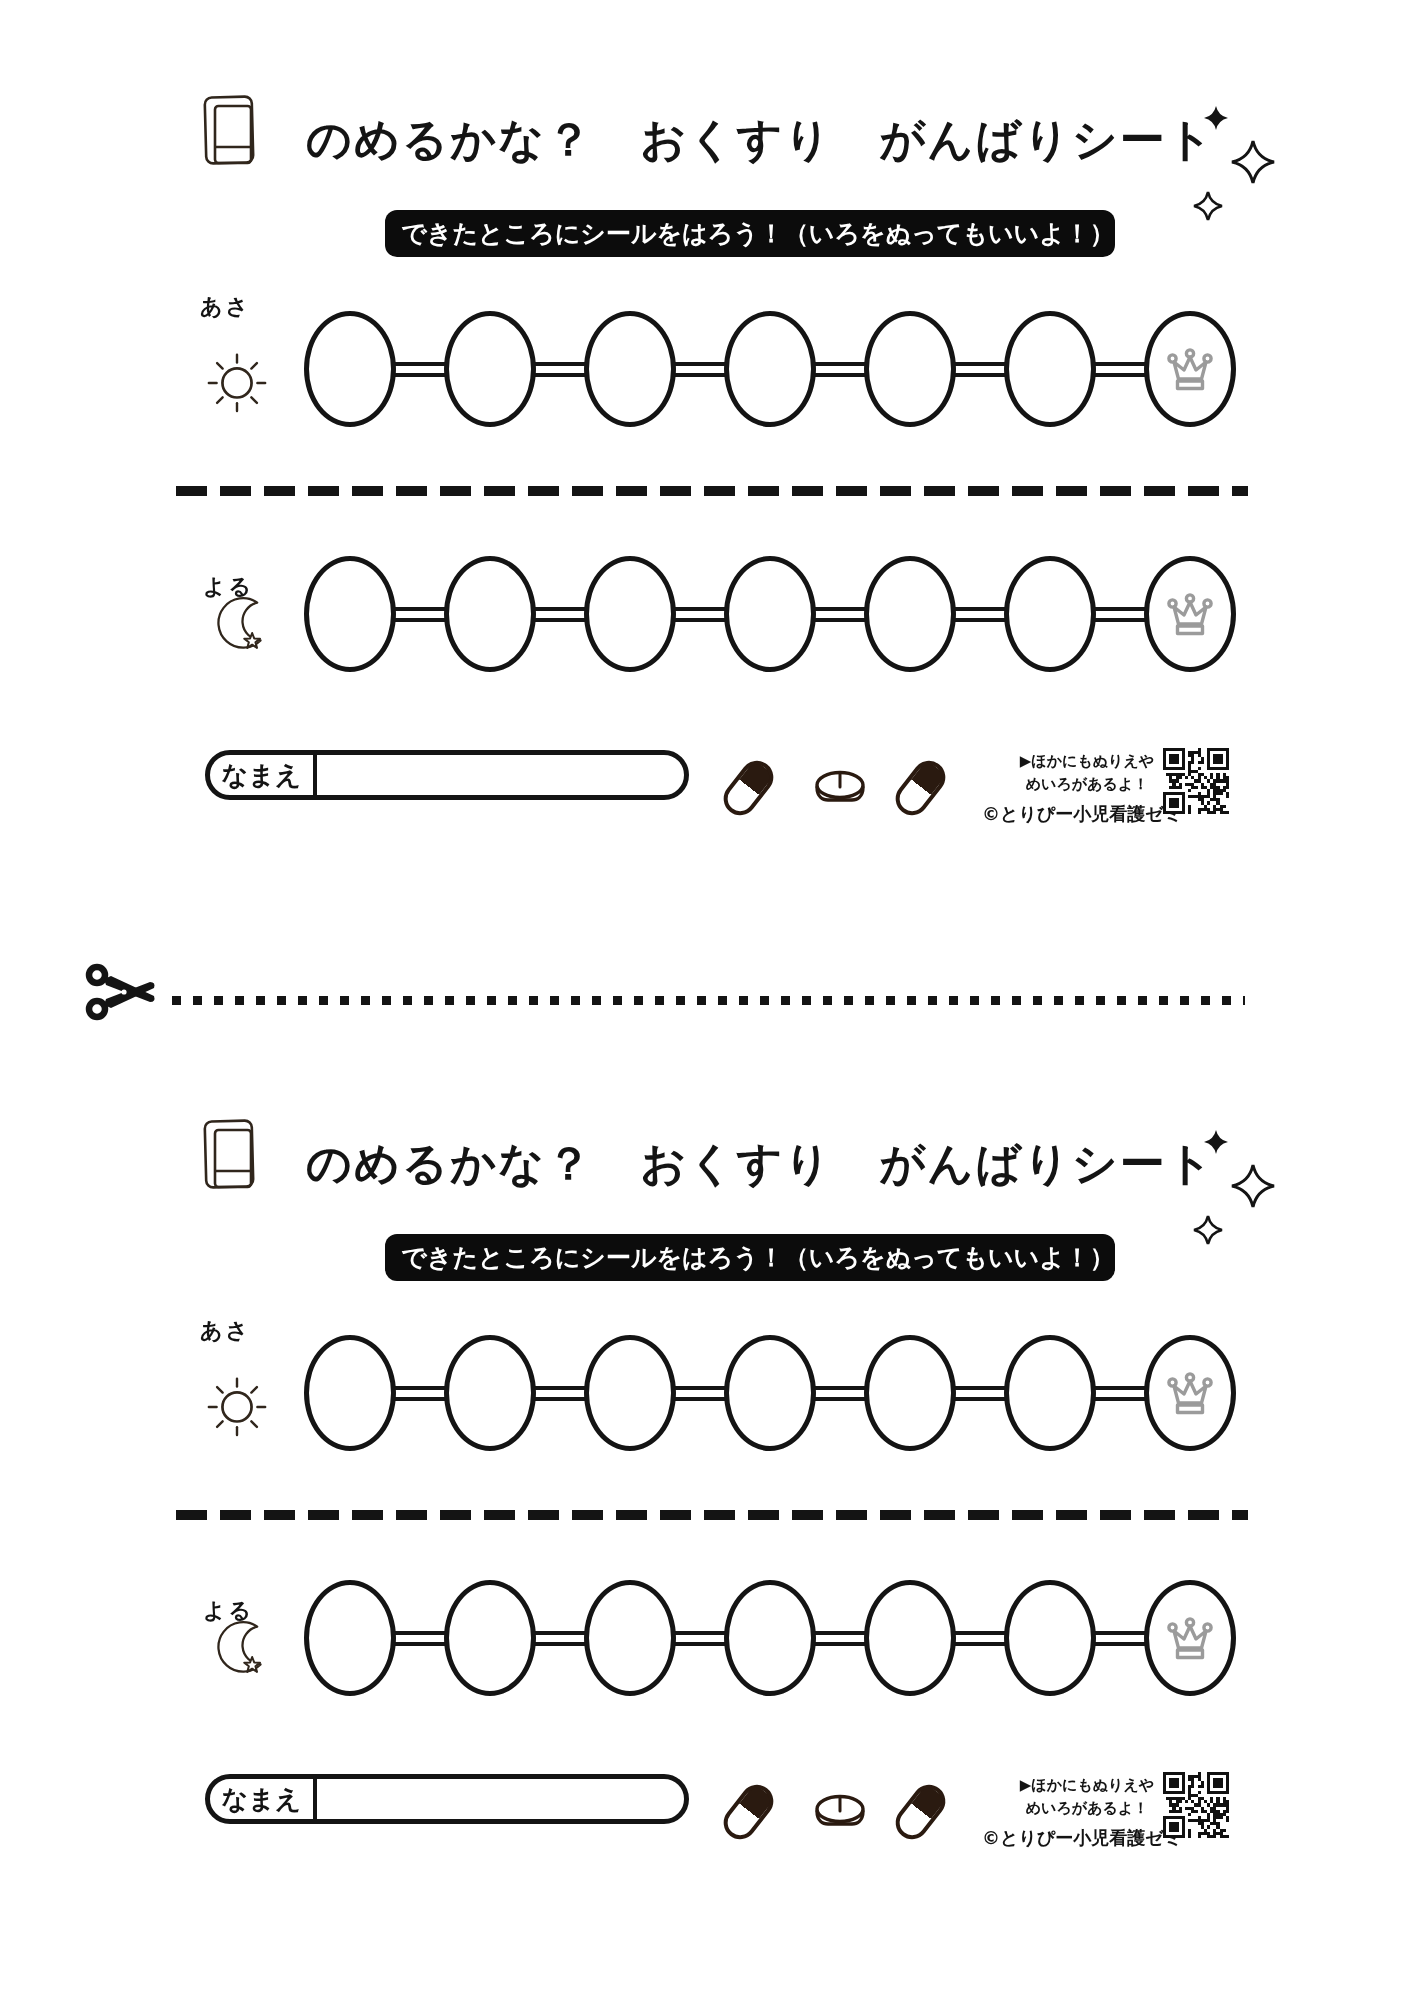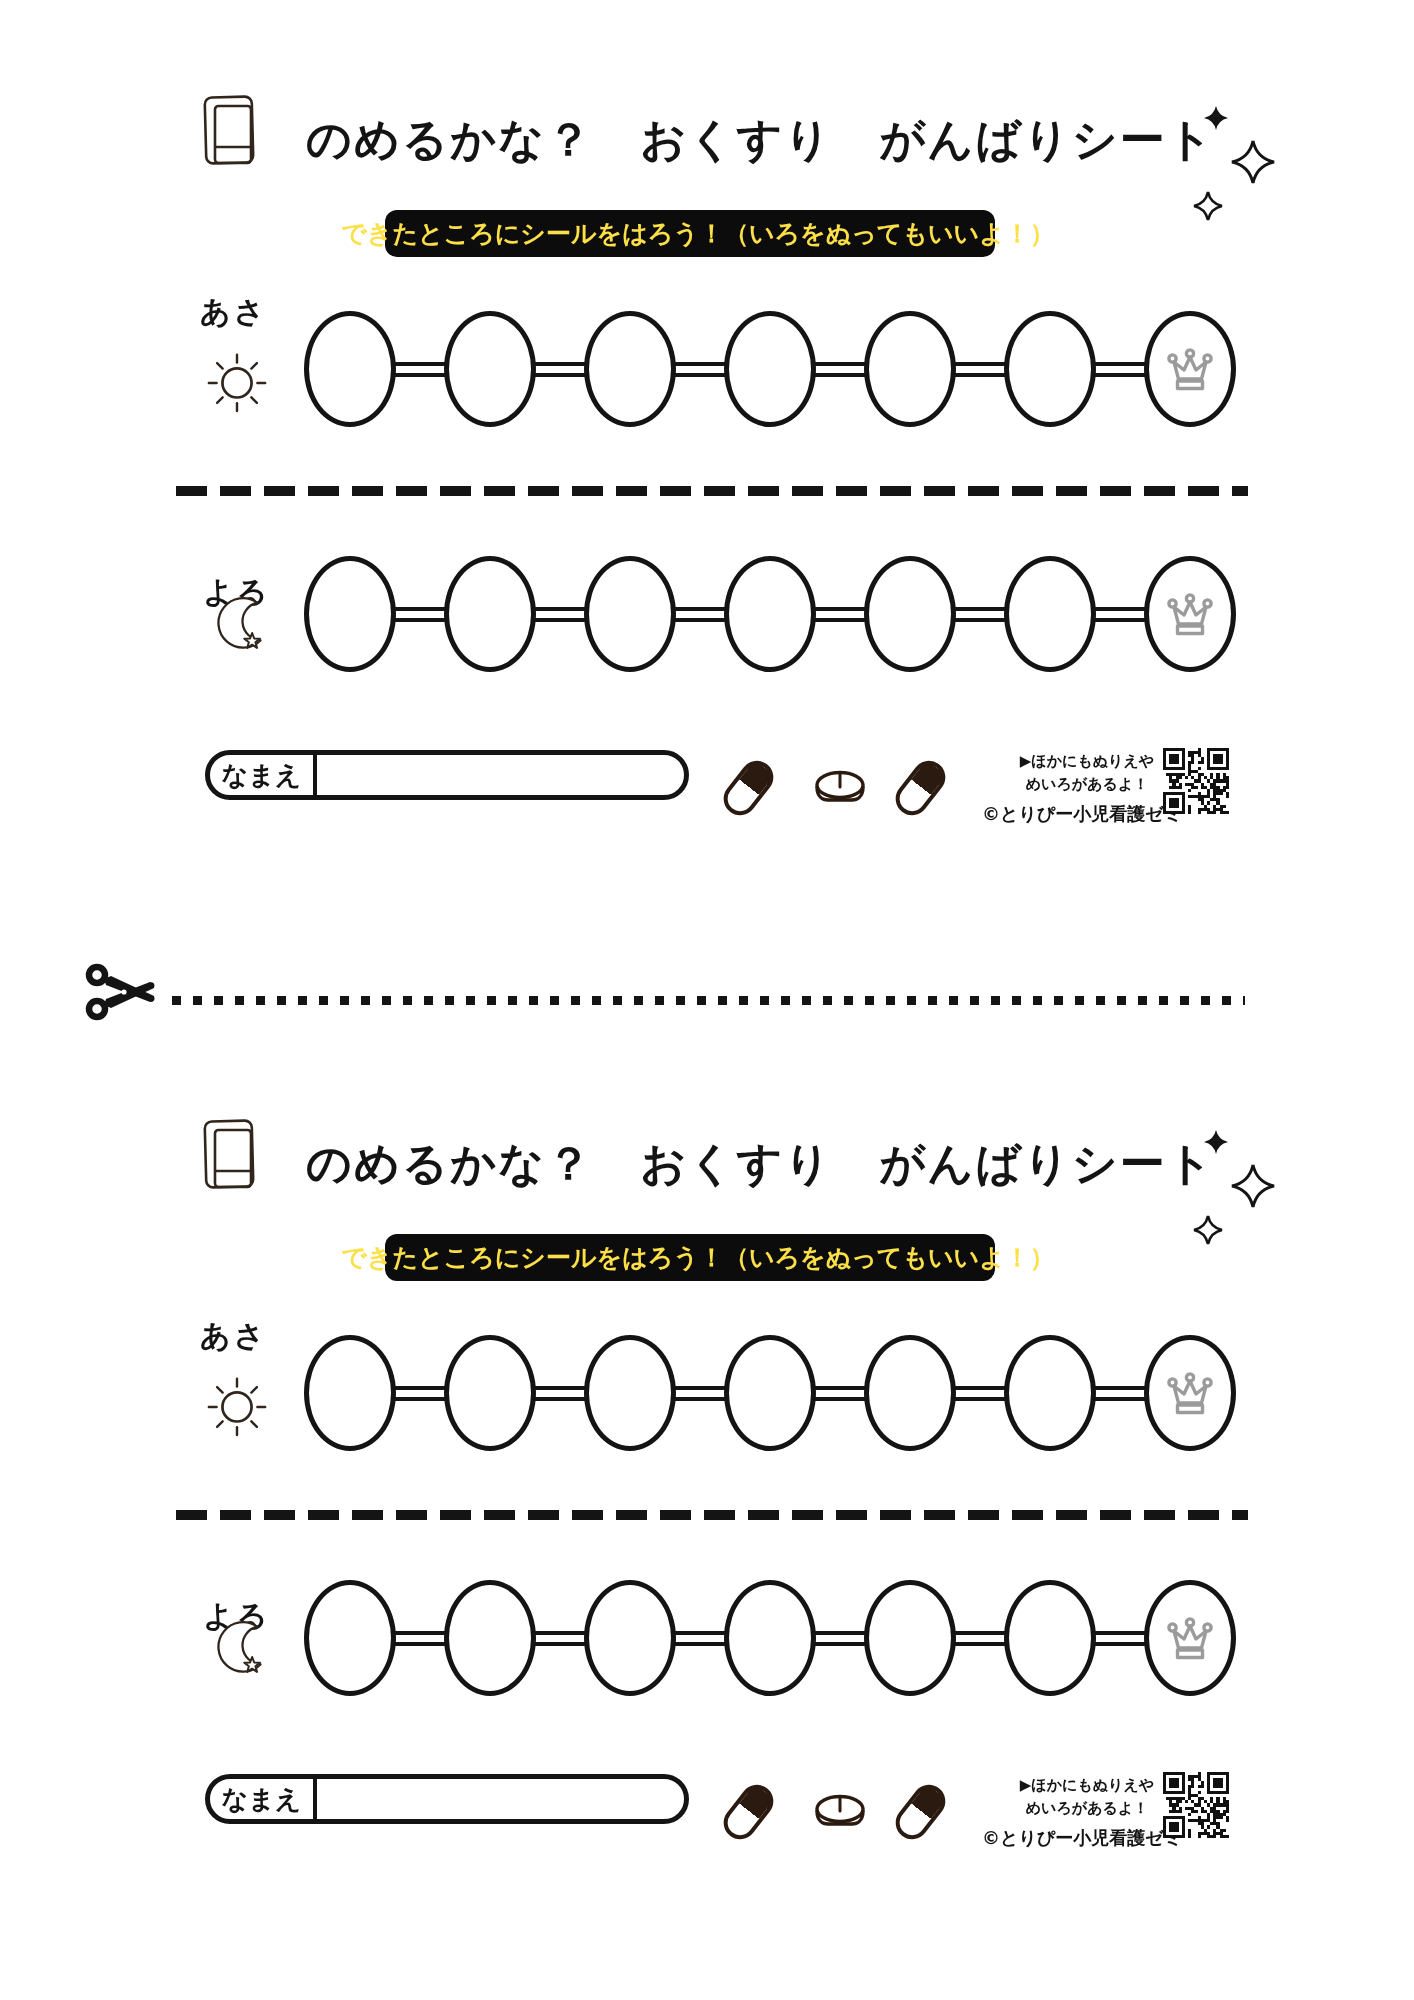--- a/index.html
+++ b/index.html
@@ -13,27 +13,27 @@
   #sheet-2 { top:1084px; }
 
   .cup { position:absolute; left:202px; top:34px; }
   .title {
     position:absolute; left:306px; top:50px; font-size:45px; font-weight:800;
     letter-spacing:2px; color:#141414; white-space:nowrap;
   }
   .sparkles { position:absolute; left:1183px; top:40px; }
 
   .banner {
-    position:absolute; left:385px; top:150px; width:610px; height:47px;
-    background:#0c0c0c; border-radius:12px; color:#fde047;
+    position:absolute; left:385px; top:150px; width:730px; height:47px;
+    background:#0c0c0c; border-radius:12px; color:#ffffff;
     display:flex; align-items:center; justify-content:center;
     font-size:25px; font-weight:800; white-space:nowrap;padding-left:16px;
   }
 
-  .plabel { position:absolute; font-size:30px; font-weight:800; letter-spacing:3px; }
+  .plabel { position:absolute; font-size:22px; font-weight:800; letter-spacing:3px; }
   .pl-m { left:200px; top:232px; }
   .pl-n { left:203px; top:488px;margin-top:24px; }
   .picon { position:absolute; }
   .sun  { left:206px; top:288px; }
   .moon { left:210px; top:530px; }
 
   .chain { position:absolute; display:flex; align-items:center; height:116px; }
   .chain-m { left:304px; top:251px; }
   .chain-n { left:304px; top:496px; }
   .circle {

